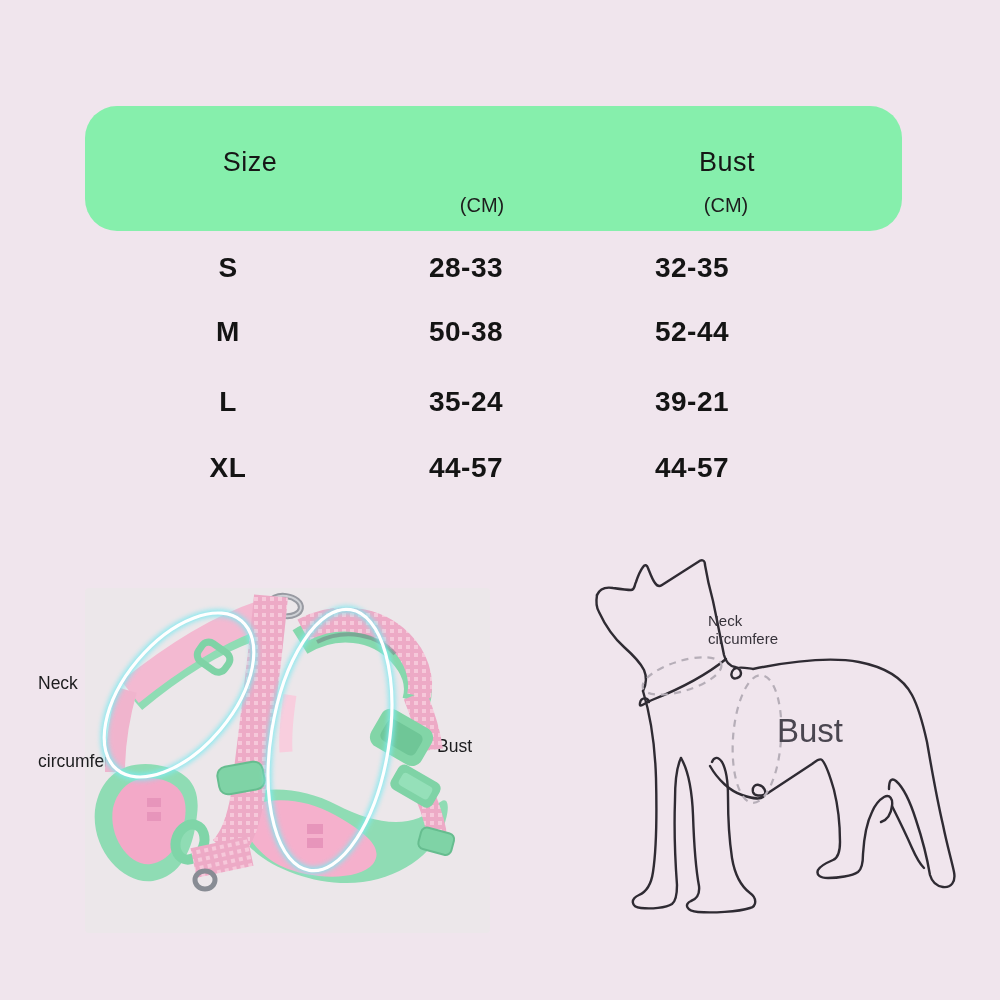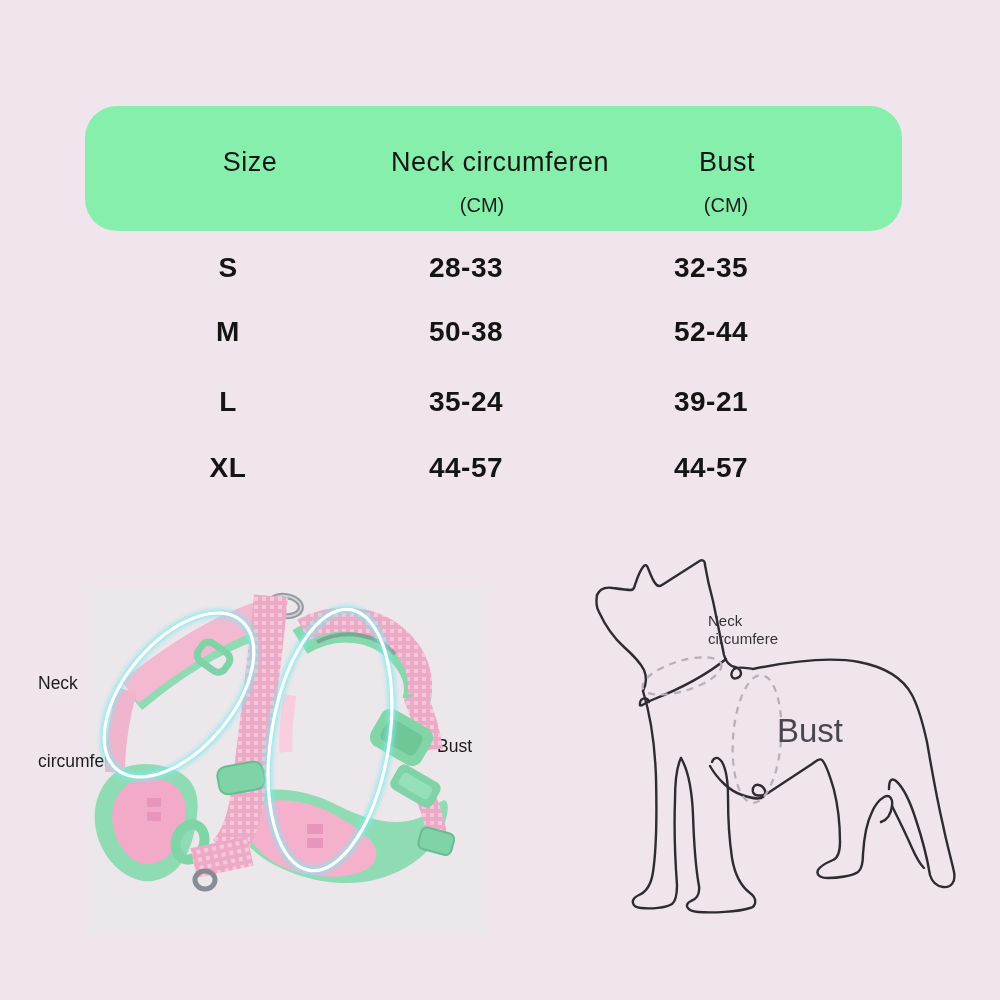--- a/index.html
+++ b/index.html
@@ -24,42 +24,41 @@
   }
   .hdr-unit{
     position:absolute;transform:translateX(-50%);
     color:#1d1d1d;font-size:20px;font-weight:400;top:88px;white-space:nowrap;
   }
   .tbl-row{position:absolute;left:0;width:1000px;height:34px;}
   .tbl-cell{
     position:absolute;transform:translateX(-50%);
     color:#141414;font-size:28px;font-weight:700;letter-spacing:.5px;white-space:nowrap;
   }
-  .c1{left:228px;} .c2{left:466px;} .c3{left:711px;}
+  .c1{left:228px;} .c2{left:466px;} .c3{left:692px;}
 
   
   .fig-label{
     position:absolute;color:#1c1c1e;font-size:17.5px;line-height:26px;white-space:pre;
   }
 
   
   .photo-bg{
     position:absolute;left:85px;top:588px;width:405px;height:345px;
     background:#ece7ea;border-radius:4px;
   }
   svg{position:absolute;overflow:visible;}
 </style>
 </head>
 <body>
 
 <div class="canvas">
 
   <div class="chart-header">
     <span class="hdr-label" style="left:165px;">Size</span>
-    <span class="hdr-label" style="left:415px;">Neck circumferen</span>
     <span class="hdr-label" style="left:642px;">Bust</span>
     <span class="hdr-unit" style="left:397px;">(CM)</span>
     <span class="hdr-unit" style="left:641px;">(CM)</span>
   </div>
 
   <div class="tbl-row" style="top:252px;">
     <span class="tbl-cell c1">S</span>
     <span class="tbl-cell c2">28-33</span>
     <span class="tbl-cell c3">32-35</span>
   </div>

